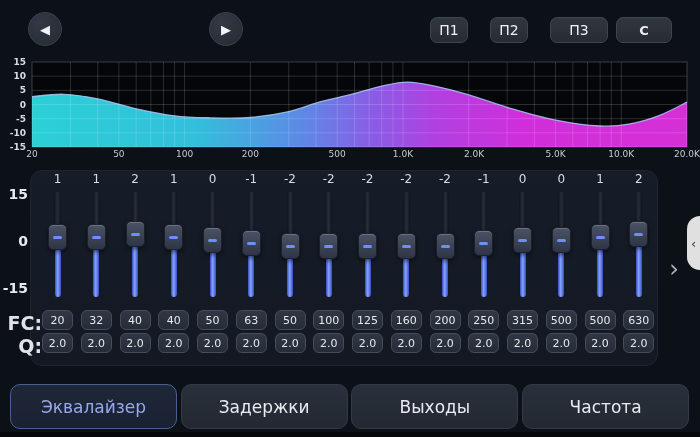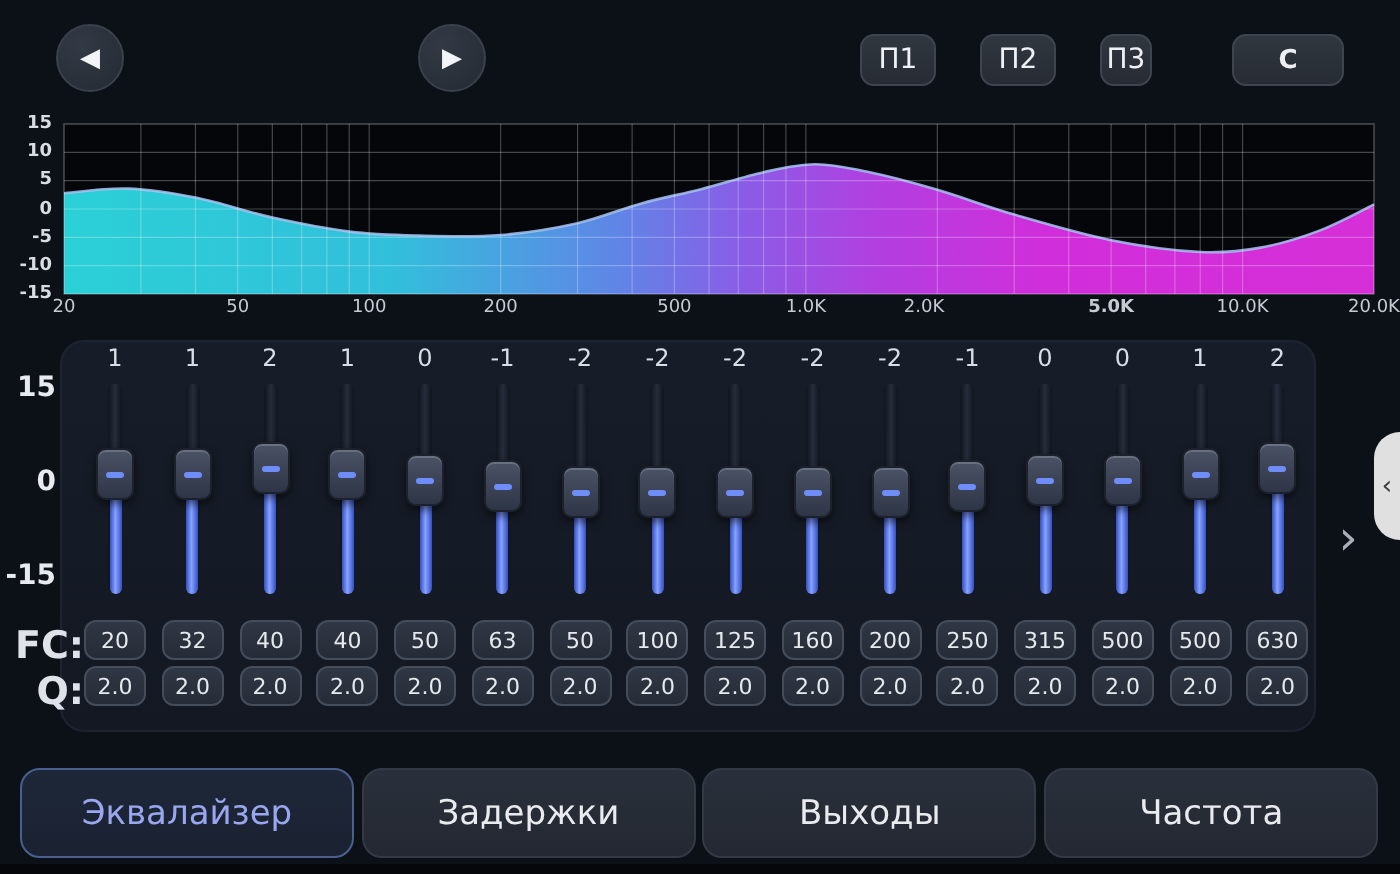--- a/index.html
+++ b/index.html
@@ -117,21 +117,21 @@
   </div>
   <div class="hdr-circle" style="left:209px; top:12px;">
     <span>▶</span>
   </div>
   <div class="hdr-btn" style="left:430px; width:38px;">
     <span>П1</span>
   </div>
   <div class="hdr-btn" style="left:490px; width:38px;">
     <span>П2</span>
   </div>
-  <div class="hdr-btn" style="left:550px; width:26px;">
+  <div class="hdr-btn" style="left:550px; width:58px;">
     <span>П3</span>
   </div>
   <div class="hdr-btn" style="left:616px; width:56px; font-weight:bold; font-size:13px;">
     <span>C</span>
   </div>
 
   <div id="graph-yticks">
       <div class="graph-ytick" style="top: 57px;">15</div>
       <div class="graph-ytick" style="top: 71.1667px;">10</div>
       <div class="graph-ytick" style="top: 85.3333px;">5</div>
@@ -190,22 +190,22 @@
       </g>
       <rect x="2" y="4" width="655" height="85" fill="none" stroke="rgba(255,255,255,0.26)" stroke-width="0.8"></rect>
     </svg>
   <div id="graph-xticks">
       <div class="graph-xtick" style="left: 12px;">20</div>
       <div class="graph-xtick" style="left: 98.8836px;">50</div>
       <div class="graph-xtick" style="left: 164.608px;">100</div>
       <div class="graph-xtick" style="left: 230.333px;">200</div>
       <div class="graph-xtick" style="left: 317.217px;">500</div>
       <div class="graph-xtick" style="left: 382.942px;">1.0K</div>
-      <div class="graph-xtick" style="left: 442px;">2.0K</div>
-      <div class="graph-xtick" style="left: 535.55px; font-weight: bold;">5.0K</div>
+      <div class="graph-xtick" style="left: 454px;">2.0K</div>
+      <div class="graph-xtick" style="left: 535.55px;">5.0K</div>
       <div class="graph-xtick" style="left: 601.275px;">10.0K</div>
       <div class="graph-xtick" style="left: 667px;">20.0K</div>
     </div>
 
   <div class="panel"></div>
   <div class="scale-label" style="top:186px;">15</div>
   <div class="scale-label" style="top:233px;">0</div>
   <div class="scale-label" style="top:280px;">-15</div>
   <div id="bands" class="bands-layer">
       <div class="band-col" style="left: 8.5px;">

